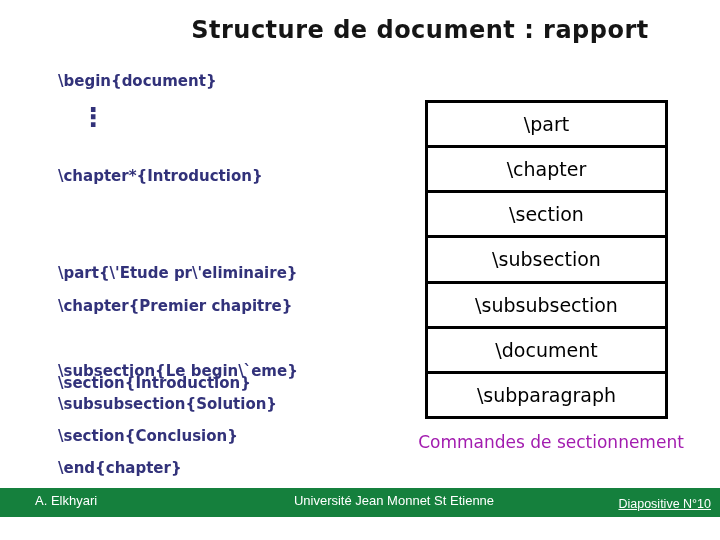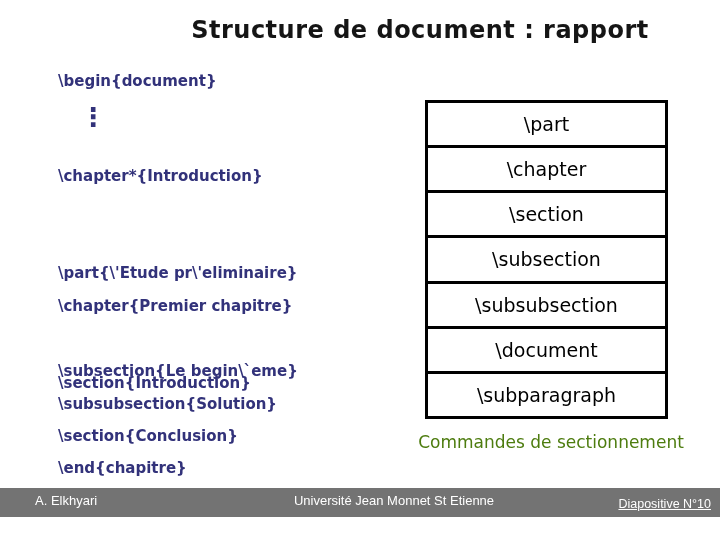--- a/index.html
+++ b/index.html
@@ -33,26 +33,26 @@
     border:3px solid #000; display:flex; flex-direction:column; background:#fff;
   }
   .cmd-row {
     flex:1; display:flex; align-items:center; justify-content:center;
     font-size:19px; color:#000; border-bottom:3px solid #000; white-space:pre;
   }
   .cmd-row:last-child { border-bottom:none; }
 
   .table-caption {
     position:absolute; top:432px; left:406px; width:290px; text-align:center;
-    font-size:17px; color:#4d7c0f;
+    font-size:17px; color:#a21caf;
   }
 
   .footer {
     position:absolute; left:0; top:488px; width:720px; height:29px;
-    background:#737373; color:#ffffff;
+    background:#15803d; color:#ffffff;
     font-family:"Liberation Sans", sans-serif;
   }
   .footer-author      { position:absolute; left:35px;  top:5px; font-size:13px; }
   .footer-institution { position:absolute; left:374px; top:5px; transform:translateX(-50%); font-size:13px; white-space:nowrap;margin-left:20px; }
   .footer-slide-number{ position:absolute; right:9px;  top:9px; font-size:12.5px; text-decoration:underline; white-space:nowrap; }
 </style>
 </head>
 <body>
 
 <div class="slide">
@@ -61,21 +61,21 @@
 
   <div class="code-line l-begin">\begin{document}</div>
   <div class="code-line l-dots">⋮</div>
   <div class="code-line l-chapstar">\chapter*{Introduction}</div>
   <div class="code-line l-part">\part{\'Etude pr\'eliminaire}</div>
   <div class="code-line l-chapter">\chapter{Premier chapitre}</div>
   <div class="code-line l-section1">\section{Introduction}</div>
   <div class="code-line l-subsection">\subsection{Le begin\`eme}</div>
   <div class="code-line l-subsub">\subsubsection{Solution}</div>
   <div class="code-line l-section2">\section{Conclusion}</div>
-  <div class="code-line l-end">\end{chapitre}</div>
+  <div class="code-line l-end">\end{chapter}</div>
 
   <div class="cmd-table">
     <div class="cmd-row">\part</div>
     <div class="cmd-row">\chapter</div>
     <div class="cmd-row">\section</div>
     <div class="cmd-row">\subsection</div>
     <div class="cmd-row">\subsubsection</div>
     <div class="cmd-row">\document</div>
     <div class="cmd-row">\subparagraph</div>
   </div>

